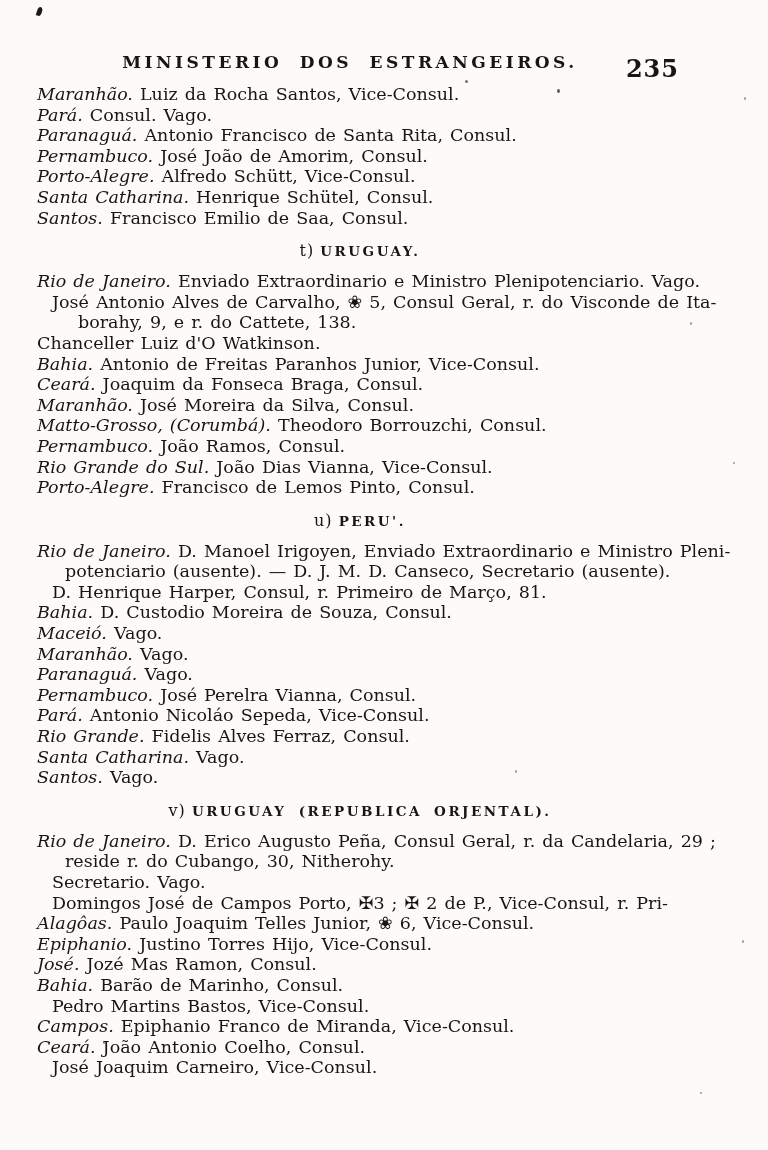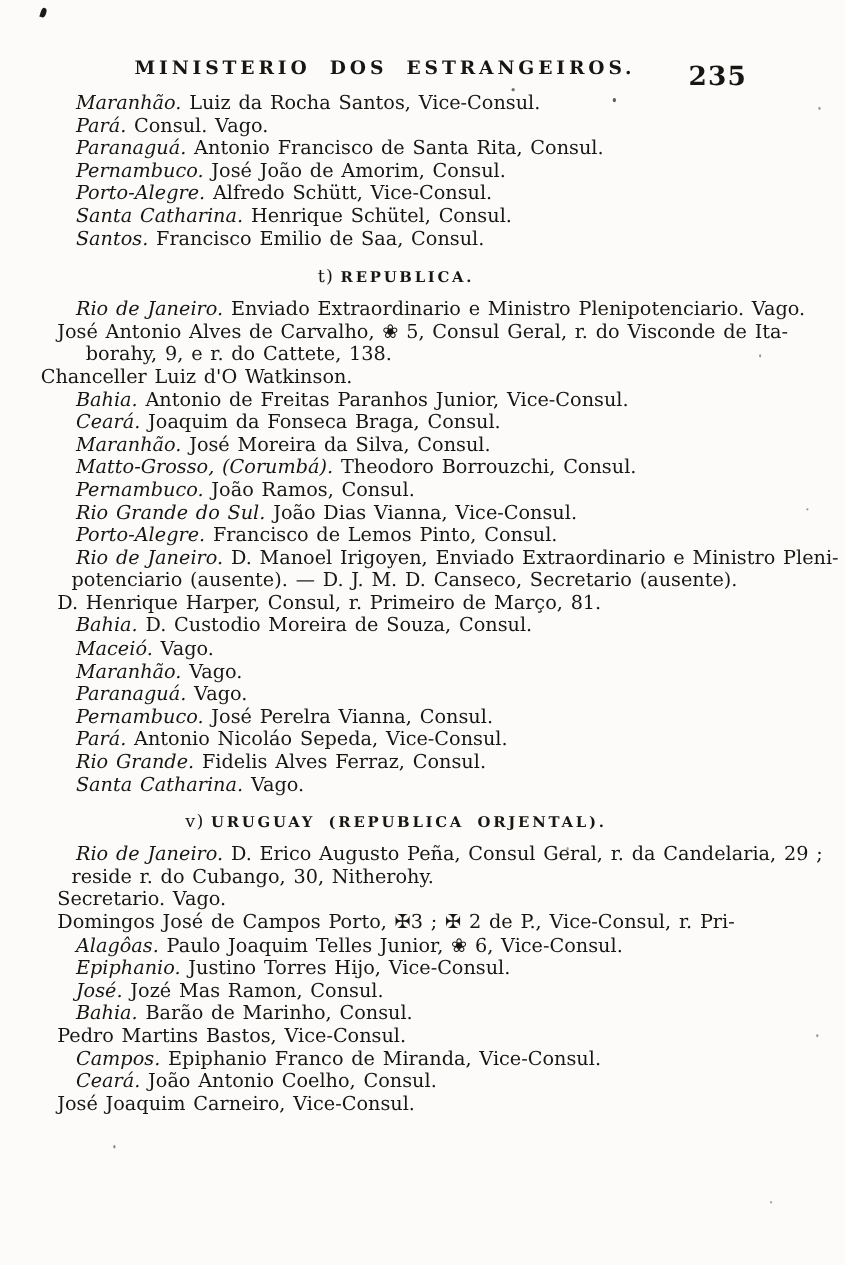--- a/index.html
+++ b/index.html
@@ -26,21 +26,21 @@
   .page-number{
     position:absolute;right:40px;top:4px;
     font-size:24px;font-weight:bold;letter-spacing:1px;
   }
   .line{
     margin:0;padding:0;
     font-size:17.5px;line-height:20.6px;
     word-spacing:1.5px;
     white-space:nowrap;
   }
-  .lead{margin-left:32px;}
+  .lead{}
   .ind0{padding-left:0;}
   .ind1{padding-left:15px;}
   .ind2{padding-left:28px;}
   .ind3{padding-left:41px;}
   .section-heading{
     text-align:center;
     margin:13px 0 11px 0;
     transform:translateX(-18px);
   }
   .h-prefix{font-size:16px;letter-spacing:1px;}
@@ -77,43 +77,45 @@
       <span class="page-number">235</span>
     </div>
     <div id="body-text">
         <p class="line ind0"><i class="lead">Maranhão.</i> Luiz da Rocha Santos, Vice-Consul.</p>
         <p class="line ind0"><i class="lead">Pará.</i> Consul. Vago.</p>
         <p class="line ind0"><i class="lead">Paranaguá.</i> Antonio Francisco de Santa Rita, Consul.</p>
         <p class="line ind0"><i class="lead">Pernambuco.</i> José João de Amorim, Consul.</p>
         <p class="line ind0"><i class="lead">Porto-Alegre.</i> Alfredo Schütt, Vice-Consul.</p>
         <p class="line ind0"><i class="lead">Santa Catharina.</i> Henrique Schütel, Consul.</p>
         <p class="line ind0"><i class="lead">Santos.</i> Francisco Emilio de Saa, Consul.</p>
-        <div class="section-heading"><span class="h-prefix">t) </span><span class="h-title">REPUBLICA.</span></div>
+        <div class="section-heading"><span class="h-prefix">t) </span><span class="h-title">URUGUAY.</span></div>
         <p class="line ind0"><i class="lead">Rio de Janeiro.</i> Enviado Extraordinario e Ministro Plenipotenciario. Vago.</p>
         <p class="line ind1">José Antonio Alves de Carvalho, ❀ 5, Consul Geral, r. do Visconde de Ita-</p>
         <p class="line ind3">borahy, 9, e r. do Cattete, 138.</p>
         <p class="line ind0">Chanceller Luiz d'O Watkinson.</p>
         <p class="line ind0"><i class="lead">Bahia.</i> Antonio de Freitas Paranhos Junior, Vice-Consul.</p>
         <p class="line ind0"><i class="lead">Ceará.</i> Joaquim da Fonseca Braga, Consul.</p>
         <p class="line ind0"><i class="lead">Maranhão.</i> José Moreira da Silva, Consul.</p>
         <p class="line ind0"><i class="lead">Matto-Grosso, (Corumbá).</i> Theodoro Borrouzchi, Consul.</p>
         <p class="line ind0"><i class="lead">Pernambuco.</i> João Ramos, Consul.</p>
         <p class="line ind0"><i class="lead">Rio Grande do Sul.</i> João Dias Vianna, Vice-Consul.</p>
         <p class="line ind0"><i class="lead">Porto-Alegre.</i> Francisco de Lemos Pinto, Consul.</p>
+        <div class="section-heading"><span class="h-prefix">u) </span><span class="h-title">PERU'.</span></div>
         <p class="line ind0"><i class="lead">Rio de Janeiro.</i> D. Manoel Irigoyen, Enviado Extraordinario e Ministro Pleni-</p>
         <p class="line ind2">potenciario (ausente). — D. J. M. D. Canseco, Secretario (ausente).</p>
         <p class="line ind1">D. Henrique Harper, Consul, r. Primeiro de Março, 81.</p>
         <p class="line ind0"><i class="lead">Bahia.</i> D. Custodio Moreira de Souza, Consul.</p>
         <p class="line ind0"><i class="lead">Maceió.</i> Vago.</p>
         <p class="line ind0"><i class="lead">Maranhão.</i> Vago.</p>
         <p class="line ind0"><i class="lead">Paranaguá.</i> Vago.</p>
         <p class="line ind0"><i class="lead">Pernambuco.</i> José Perelra Vianna, Consul.</p>
         <p class="line ind0"><i class="lead">Pará.</i> Antonio Nicoláo Sepeda, Vice-Consul.</p>
         <p class="line ind0"><i class="lead">Rio Grande.</i> Fidelis Alves Ferraz, Consul.</p>
         <p class="line ind0"><i class="lead">Santa Catharina.</i> Vago.</p>
+        <p class="line ind0"><i class="lead">Santos.</i> Vago.</p>
         <div class="section-heading"><span class="h-prefix">v) </span><span class="h-title">URUGUAY (REPUBLICA ORJENTAL).</span></div>
         <p class="line ind0"><i class="lead">Rio de Janeiro.</i> D. Erico Augusto Peña, Consul Geral, r. da Candelaria, 29 ;</p>
         <p class="line ind2">reside r. do Cubango, 30, Nitherohy.</p>
         <p class="line ind1">Secretario. Vago.</p>
         <p class="line ind1">Domingos José de Campos Porto, ✠3 ; ✠ 2 de P., Vice-Consul, r. Pri-</p>
         <p class="line ind0"><i class="lead">Alagôas.</i> Paulo Joaquim Telles Junior, ❀ 6, Vice-Consul.</p>
         <p class="line ind0"><i class="lead">Epiphanio.</i> Justino Torres Hijo, Vice-Consul.</p>
         <p class="line ind0"><i class="lead">José.</i> Jozé Mas Ramon, Consul.</p>
         <p class="line ind0"><i class="lead">Bahia.</i> Barão de Marinho, Consul.</p>
         <p class="line ind1">Pedro Martins Bastos, Vice-Consul.</p>

